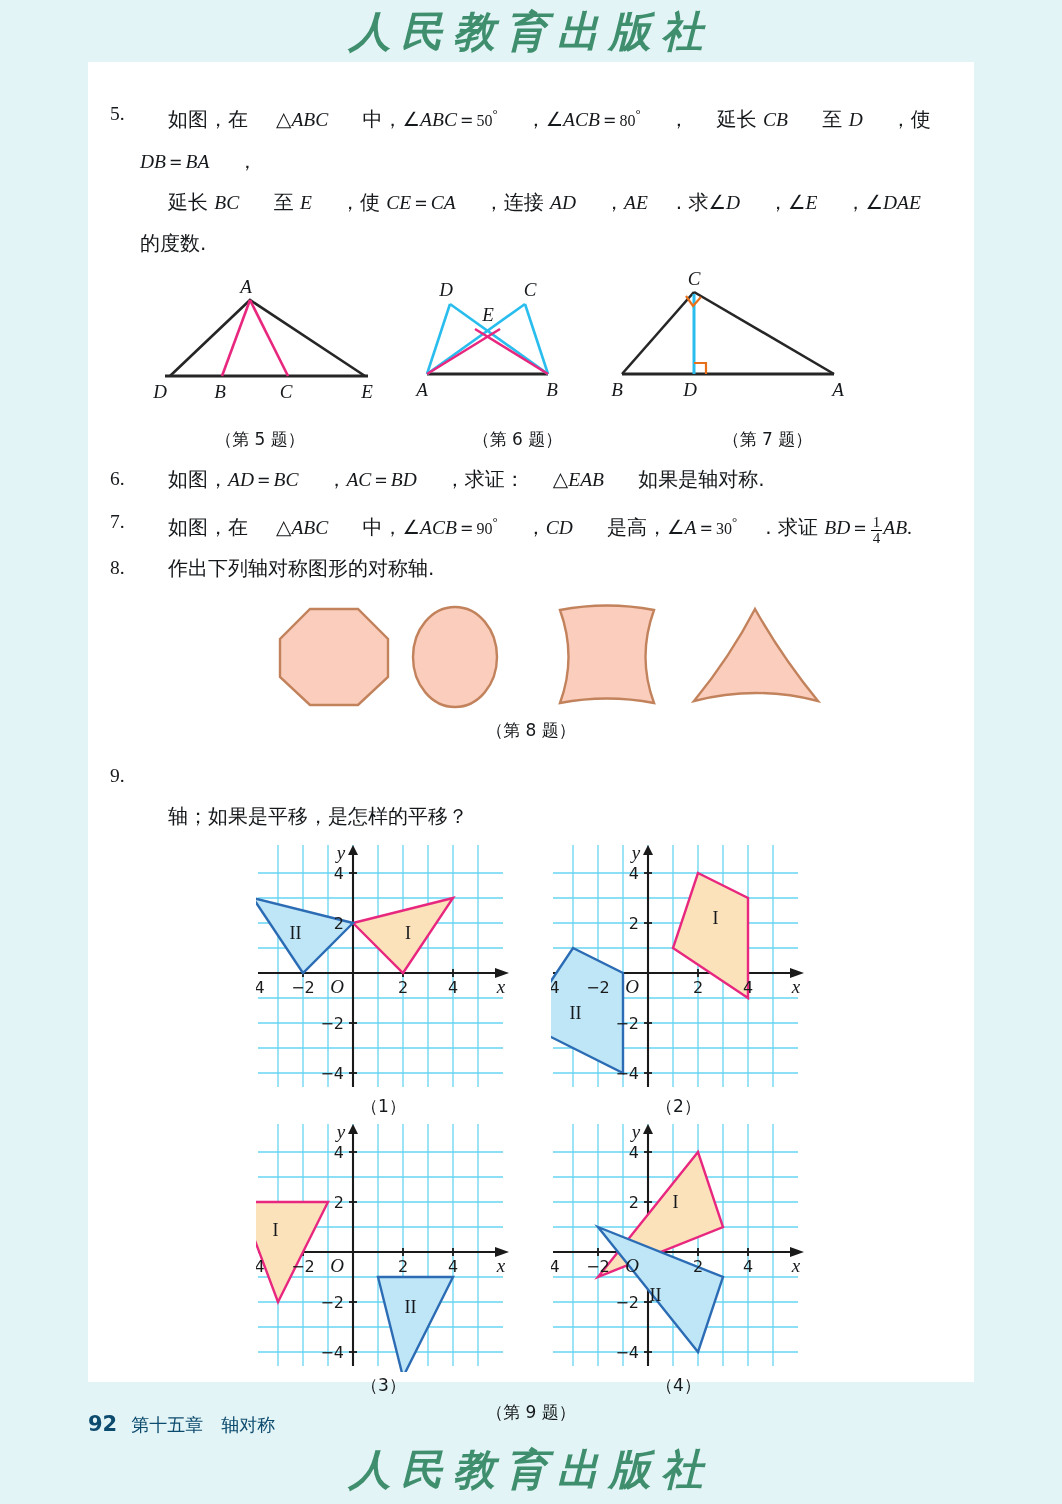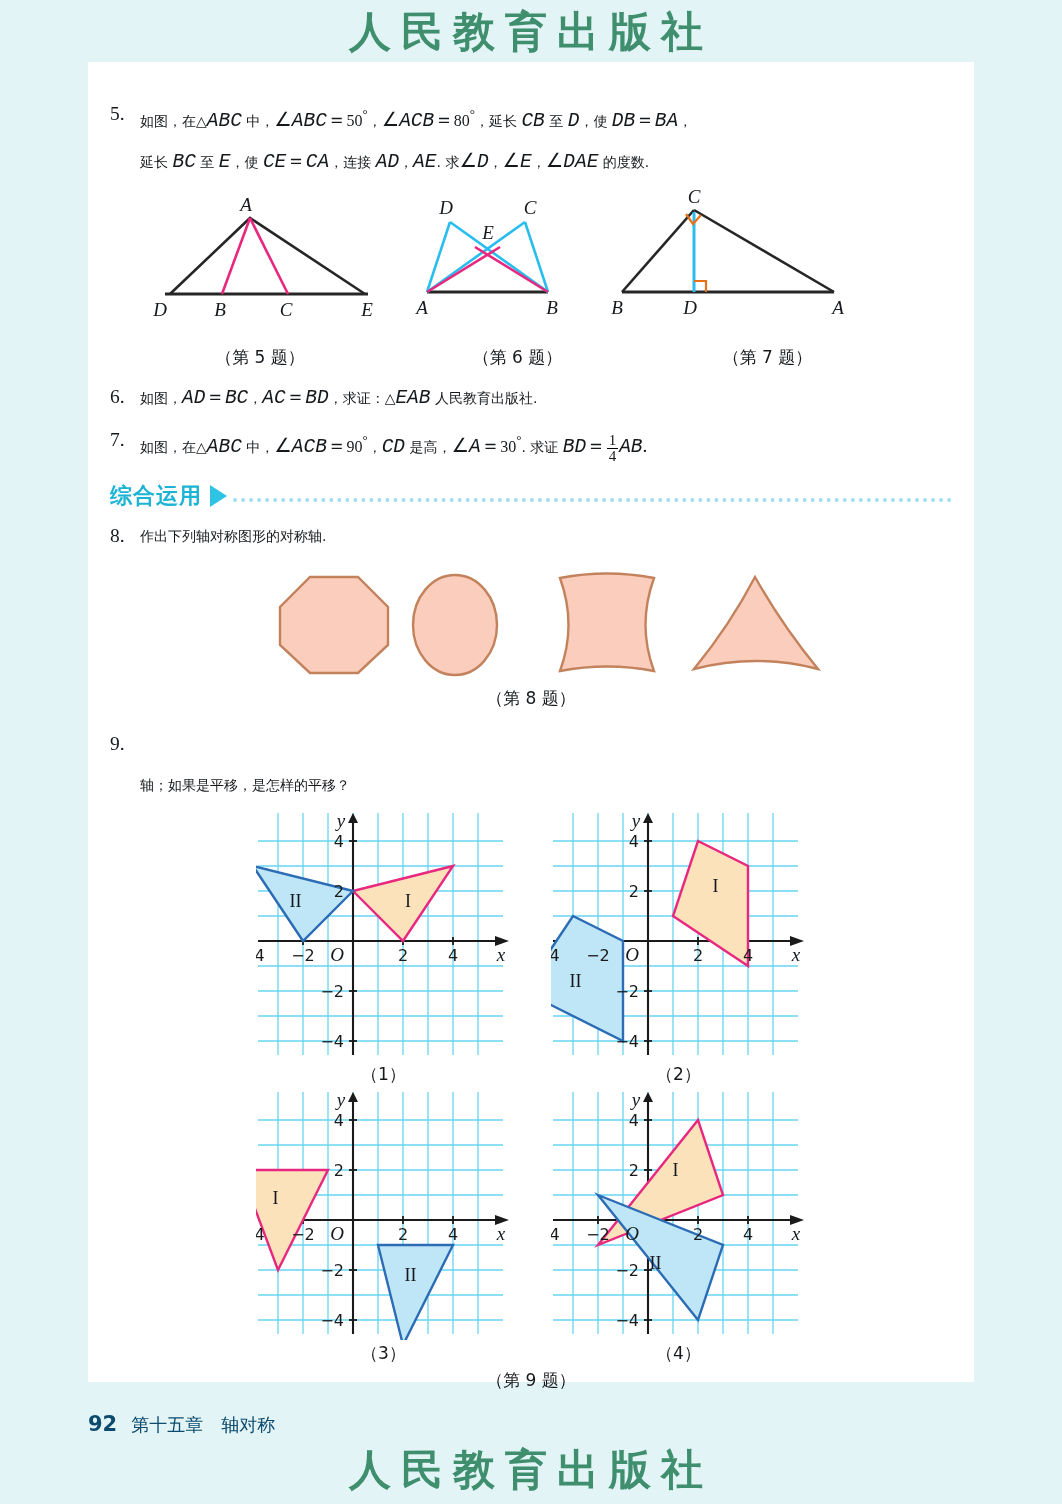--- a/index.html
+++ b/index.html
@@ -15,20 +15,21 @@
     overflow: hidden;
     position: relative;
   }
   .watermark-top, .watermark-bottom {
     position: absolute;
     left: 0; right: 0;
     text-align: center;
     color: #3f8f6e;
     font-family: "Liberation Serif", serif;
     font-size: 42px;
+    font-style: italic;
     font-weight: bold;
     letter-spacing: 10px;
     user-select: none;
   }
   .watermark-top { top: 4px; }
   .watermark-bottom { bottom: 6px; }
 
   .page {
     position: absolute;
     left: 88px;
@@ -53,22 +54,22 @@
     margin-bottom: 2px;
   }
   .prob .num {
     width: 30px;
     flex: 0 0 30px;
     text-align: left;
   }
   .prob .body {
     flex: 1 1 auto;
   }
-  .cjk { font-family: "DejaVu Sans", "Liberation Sans", sans-serif; font-size: 14px; }
-  .mi { font-style: italic; font-family: Liberation Mono, monospace; }
+  .cjk { font-family: "DejaVu Sans", "Liberation Sans", sans-serif; font-size: 20px; margin-left: 28px; }
+  .mi { font-style: italic; font-family: Liberation Serif, serif; }
   .num-sm { font-size: 16px; }
   .deg { font-size: 13px; vertical-align: 8px; }
   .frac {
     display: inline-block;
     vertical-align: -9px;
     text-align: center;
     font-size: 15px;
     line-height: 1.02;
     margin: 0 1px;
   }
@@ -192,36 +193,31 @@
       <div style="display:flex; margin-top:2px;">
         <div class="cap" style="width:300px;">（第 5 题）</div>
         <div class="cap" style="width:215px;">（第 6 题）</div>
         <div class="cap" style="width:285px;">（第 7 题）</div>
       </div>
     </div>
 
     <div class="prob" style="margin-top:8px;">
       <div class="num">6.</div>
       <div class="body">
-        <span class="cjk">如图，</span><span class="mi">AD</span><span>＝</span><span class="mi">BC</span><span class="cjk">，</span><span class="mi">AC</span><span>＝</span><span class="mi">BD</span><span class="cjk">，求证：</span><span class="cjk">△</span><span class="mi">EAB</span><span class="cjk"> 人民教育出版社.</span>
+        <span class="cjk">如图，</span><span class="mi">AD</span><span>＝</span><span class="mi">BC</span><span class="cjk">，</span><span class="mi">AC</span><span>＝</span><span class="mi">BD</span><span class="cjk">，求证：</span><span class="cjk">△</span><span class="mi">EAB</span><span class="cjk"> 如果是轴对称.</span>
       </div>
     </div>
 
     <div class="prob">
       <div class="num">7.</div>
       <div class="body">
         <span class="cjk">如图，在</span><span class="cjk">△</span><span class="mi">ABC</span><span class="cjk"> 中，</span><span>∠</span><span class="mi">ACB</span><span>＝</span><span class="num-sm">90</span><span class="deg">°</span><span class="cjk">，</span><span class="mi">CD</span><span class="cjk"> 是高，</span><span>∠</span><span class="mi">A</span><span>＝</span><span class="num-sm">30</span><span class="deg">°</span><span class="cjk">. 求证 </span><span class="mi">BD</span><span>＝</span><span class="frac"><span class="top">1</span><span class="bot">4</span></span><span class="mi">AB</span><span>.</span>
       </div>
     </div>
 
-    <div class="section-hdr">
-      <span class="label">综合运用</span>
-      <span class="tri"></span>
-      <span class="dots"></span>
-    </div>
 
     <div class="prob" style="line-height:34px; margin-bottom:0;">
       <div class="num">8.</div>
       <div class="body cjk">作出下列轴对称图形的对称轴.</div>
     </div>
 
     <div>
       <svg width="842" height="118" viewBox="0 0 842 118" style="margin-top:10px;">
         <polygon points="200,14 248,14 278,44 278,82 248,110 200,110 170,82 170,44" fill="#fbcdbd" stroke="#c2825c" stroke-width="2.4"></polygon>
         <ellipse cx="345" cy="62" rx="42" ry="50" fill="#fbcdbd" stroke="#c2825c" stroke-width="2.4"></ellipse>

